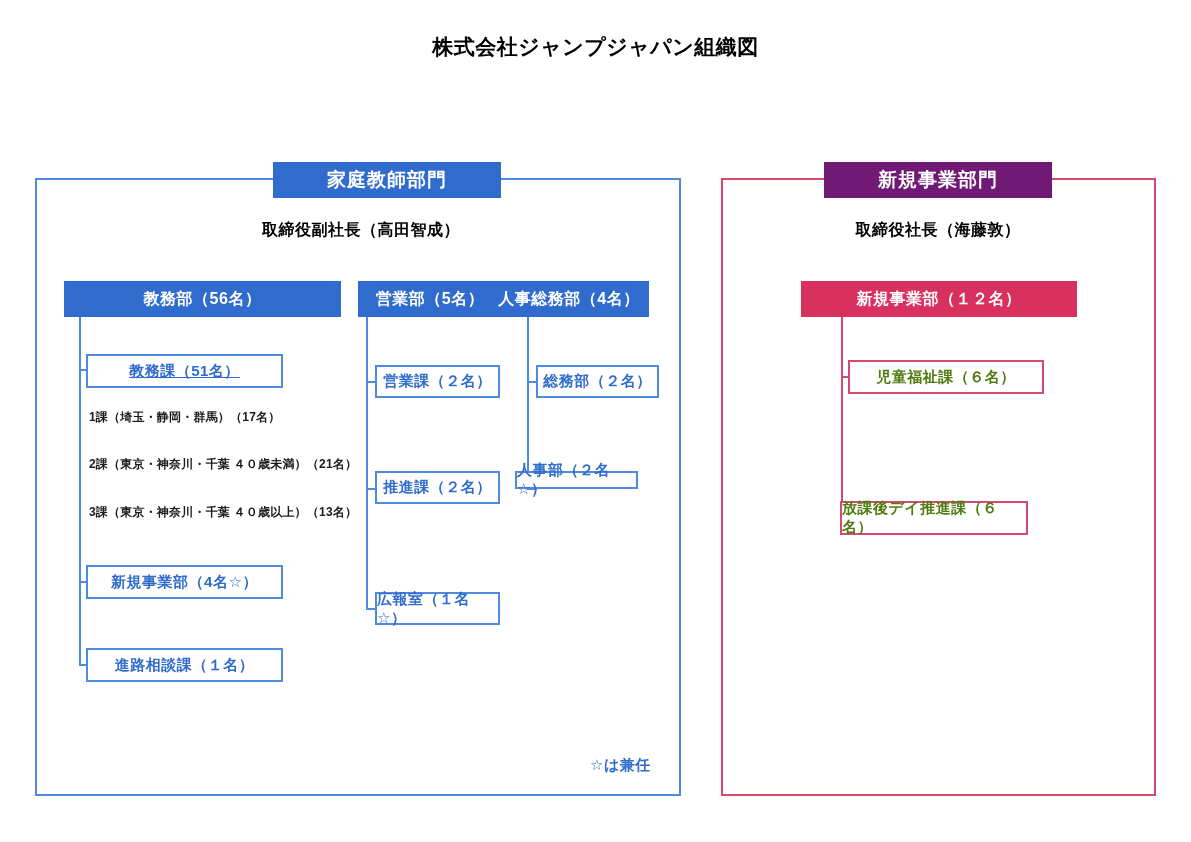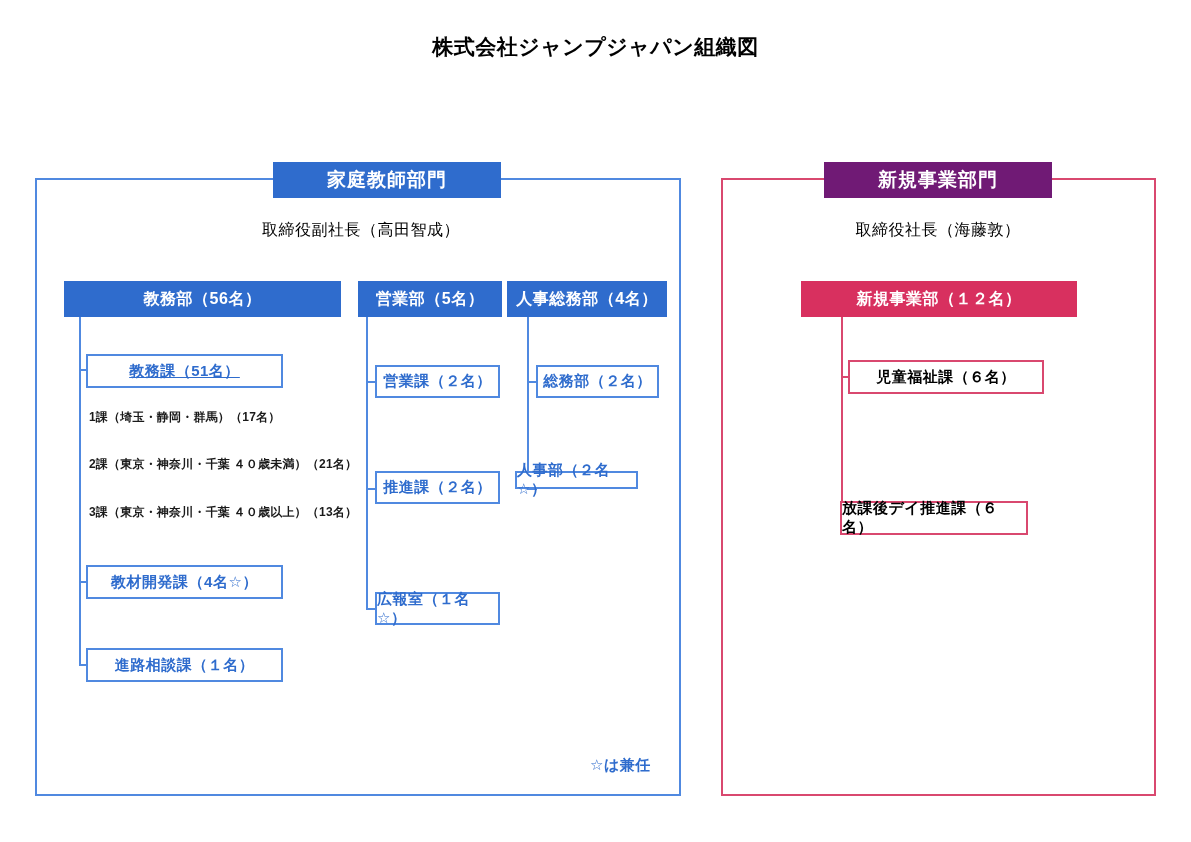--- a/index.html
+++ b/index.html
@@ -55,21 +55,21 @@
     letter-spacing: 1px;
   }
   .division-header.blue { background: #2f6ccd; }
   .division-header.pink { background: #701a75; }
 
   
   .division-subtitle {
     position: absolute;
     text-align: center;
     font-size: 16px;
-    font-weight: normal;
+    font-weight: bold;
     color: #000000;
     letter-spacing: 0.5px;
   }
 
   
   .dept-bar {
     position: absolute;
     box-sizing: border-box;
     display: flex;
     align-items: center;
@@ -93,21 +93,21 @@
     font-weight: bold;
     font-size: 15px;
     letter-spacing: 0.5px;
   }
   .unit-box.blue {
     border: 2px solid #5089e0;
     color: #2f6ccd;
   }
   .unit-box.pink {
     border: 2px solid #d9486f;
-    color: #000000;
+    color: #4d7c0f;
   }
 
   
   .conn {
     position: absolute;
     background: #5089e0;
   }
   .conn.pink { background: #d9486f; }
 
   
@@ -150,38 +150,38 @@
   <div class="conn" style="left:79px; top:369px; width:9px; height:2px;"></div>
   <div class="conn" style="left:79px; top:581px; width:9px; height:2px;"></div>
   <div class="conn" style="left:79px; top:664px; width:9px; height:2px;"></div>
 
   <div class="unit-box blue" style="left:86px; top:354px; width:197px; height:34px;text-decoration:underline;">教務課（51名）</div>
 
   <div class="detail-line" style="left:89px; top:409px;">1課（埼玉・静岡・群馬）（17名）</div>
   <div class="detail-line" style="left:89px; top:456px;">2課（東京・神奈川・千葉 ４０歳未満）（21名）</div>
   <div class="detail-line" style="left:89px; top:504px;">3課（東京・神奈川・千葉 ４０歳以上）（13名）</div>
 
-  <div class="unit-box blue" style="left:86px; top:565px; width:197px; height:34px;">教材開発課（4名☆）</div>
+  <div class="unit-box blue" style="left:86px; top:565px; width:197px; height:34px;">新規事業部（4名☆）</div>
 
   <div class="unit-box blue" style="left:86px; top:648px; width:197px; height:34px;">進路相談課（１名）</div>
 
   <div class="dept-bar blue" style="left:358px; top:281px; width:144px; height:36px;">営業部（5名）</div>
 
   <div class="conn" style="left:366px; top:317px; width:2px; height:293px;"></div>
   <div class="conn" style="left:366px; top:381px; width:10px; height:2px;"></div>
   <div class="conn" style="left:366px; top:488px; width:10px; height:2px;"></div>
   <div class="conn" style="left:366px; top:608px; width:10px; height:2px;"></div>
 
   <div class="unit-box blue" style="left:375px; top:365px; width:125px; height:33px;">営業課（２名）</div>
 
   <div class="unit-box blue" style="left:375px; top:471px; width:125px; height:33px;">推進課（２名）</div>
 
   <div class="unit-box blue" style="left:375px; top:592px; width:125px; height:33px;">広報室（１名☆）</div>
 
-  <div class="dept-bar blue" style="left:507px; top:281px; width:160px; height:36px;text-align:center;">人事総務部（4名）</div>
+  <div class="dept-bar blue" style="left:489px; top:281px; width:160px; height:36px;text-align:center;">人事総務部（4名）</div>
 
   <div class="conn" style="left:527px; top:317px; width:2px; height:173px;"></div>
   <div class="conn" style="left:527px; top:381px; width:10px; height:2px;"></div>
   <div class="conn" style="left:527px; top:488px; width:10px; height:2px;"></div>
 
   <div class="unit-box blue" style="left:536px; top:365px; width:123px; height:33px;">総務部（２名）</div>
 
   <div class="unit-box blue" style="left:515px; top:471px; width:123px; height:18px;">人事部（２名☆）</div>
 
   <div class="footnote" style="left:590px; top:756px;">☆は兼任</div>

